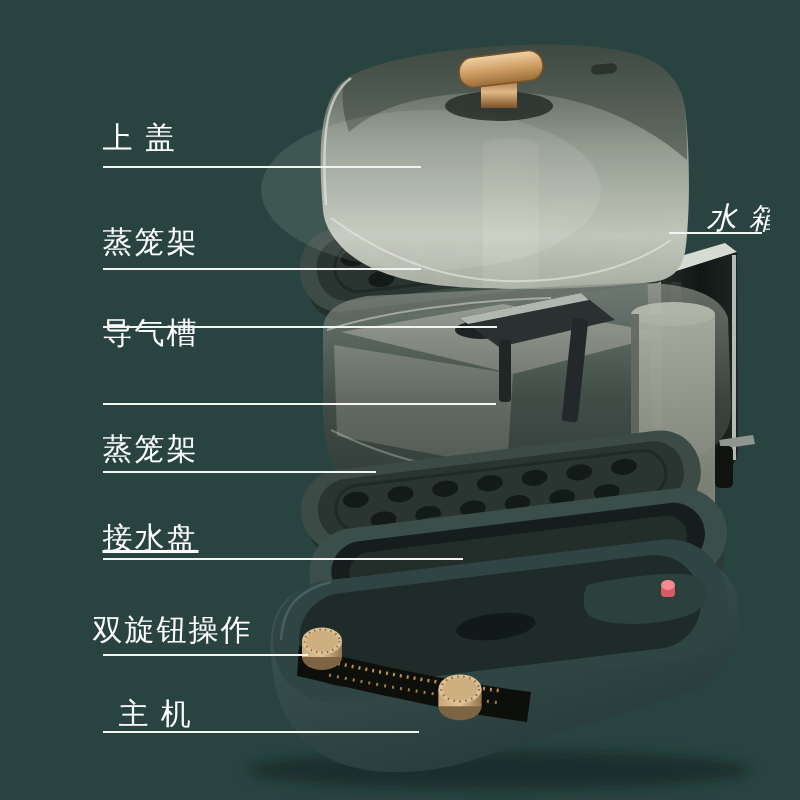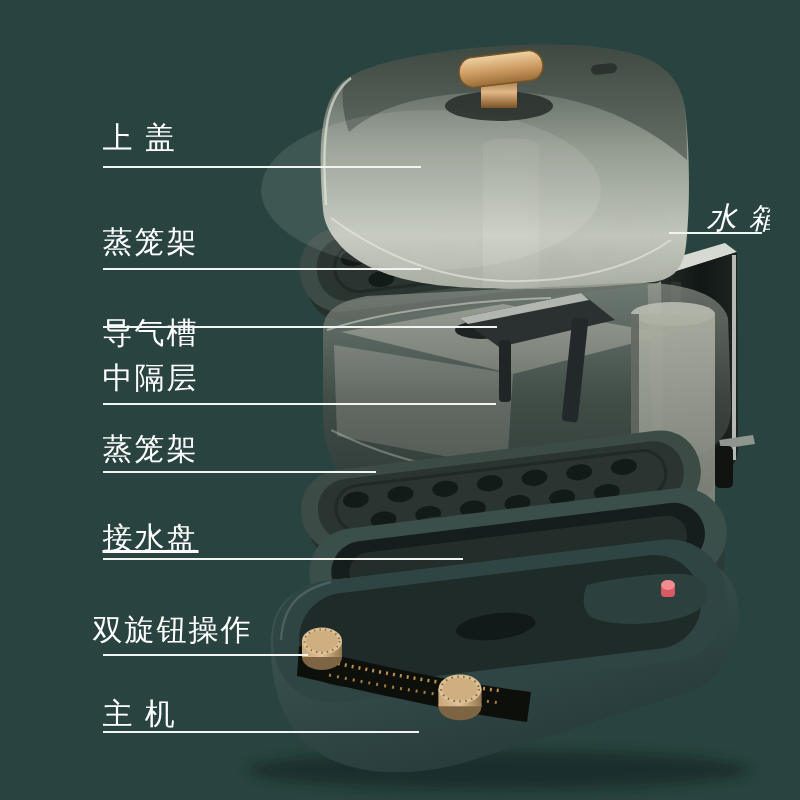--- a/index.html
+++ b/index.html
@@ -31,21 +31,21 @@
     z-index:5;
   }
   
   #c-top-lid{left:72px;top:120px;}   #l-top-lid{left:72px;top:166px;width:318px;}
   #c-rack1{left:72px;top:224px;}     #l-rack1{left:72px;top:268px;width:318px;}
   #c-air-guide{left:72px;top:283px;margin-top:32px;} #l-air-guide{left:72px;top:326px;width:394px;}
   #c-middle{left:72px;top:360px;}    #l-middle{left:72px;top:403px;width:393px;}
   #c-rack2{left:72px;top:431px;}     #l-rack2{left:72px;top:471px;width:273px;}
   #c-drip{left:72px;top:520px;text-decoration:underline;}      #l-drip{left:72px;top:558px;width:360px;}
   #c-knobs{left:62px;top:612px;text-align:right;}     #l-knobs{left:72px;top:654px;width:205px;}
-  #c-main{left:72px;top:696px;}      #l-main{left:72px;top:731px;width:316px;}
+  #c-main{left:88px;top:696px;}      #l-main{left:72px;top:731px;width:316px;}
   
   #c-tank{left:676px;top:200px;font-style:italic;}     #l-tank{left:638px;top:232px;width:93px;}
 </style>
 </head>
 <body>
 
 <div class="stage">
 
   <svg class="product-svg" width="800" height="800" viewBox="0 0 800 800">
     <defs>
@@ -254,21 +254,20 @@
 
   <div class="callout" id="c-top-lid">上 盖</div>
   <div class="callout-line" id="l-top-lid"></div>
 
   <div class="callout" id="c-rack1">蒸笼架</div>
   <div class="callout-line" id="l-rack1"></div>
 
   <div class="callout" id="c-air-guide">导气槽</div>
   <div class="callout-line" id="l-air-guide"></div>
 
-  <div class="callout" id="c-middle">中隔层</div>
   <div class="callout-line" id="l-middle"></div>
 
   <div class="callout" id="c-rack2">蒸笼架</div>
   <div class="callout-line" id="l-rack2"></div>
 
   <div class="callout" id="c-drip">接水盘</div>
   <div class="callout-line" id="l-drip"></div>
 
   <div class="callout" id="c-knobs">双旋钮操作</div>
   <div class="callout-line" id="l-knobs"></div>

